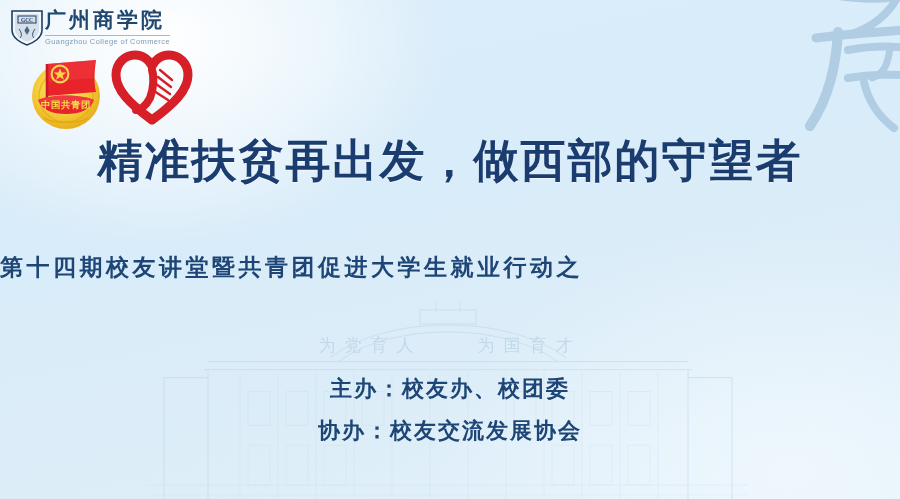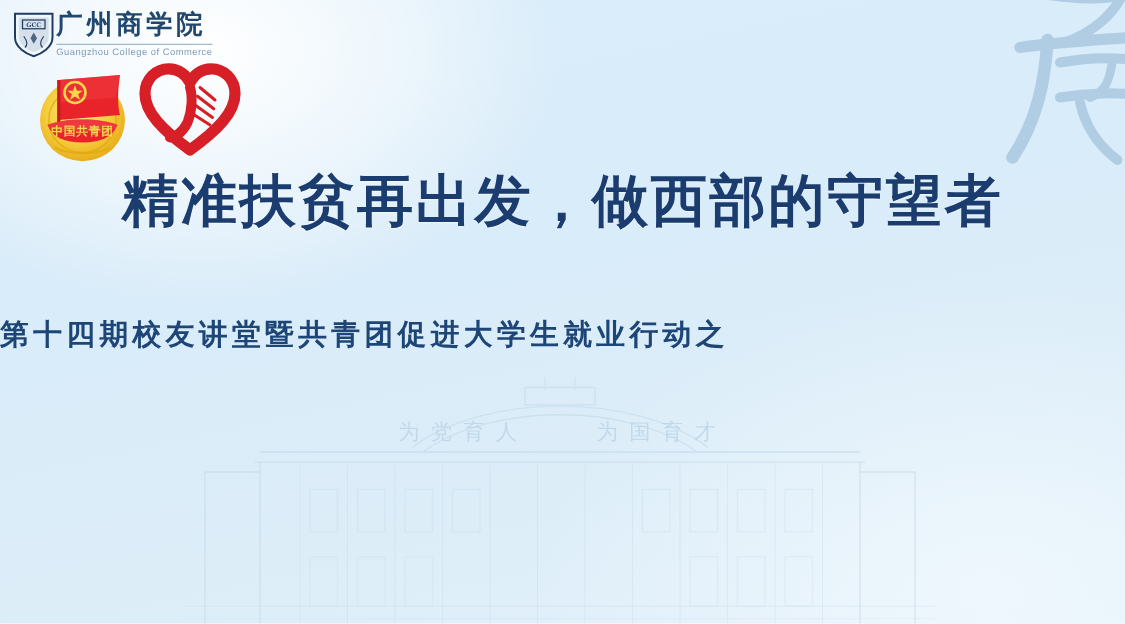--- a/index.html
+++ b/index.html
@@ -261,14 +261,18 @@
     </svg>
 
   </div>
 
   <div class="main-title">精准扶贫再出发，做西部的守望者</div>
 
   <div class="subtitle-block">
     <div class="subtitle-line">第十四期校友讲堂暨共青团促进大学生就业行动之</div>
   </div>
 
+  <div class="organizer-block">
+    <div class="organizer-line">主办：校友办、校团委</div>
+    <div class="organizer-line">协办：校友交流发展协会</div>
+  </div>
 
 </div>
 
 </body></html>

